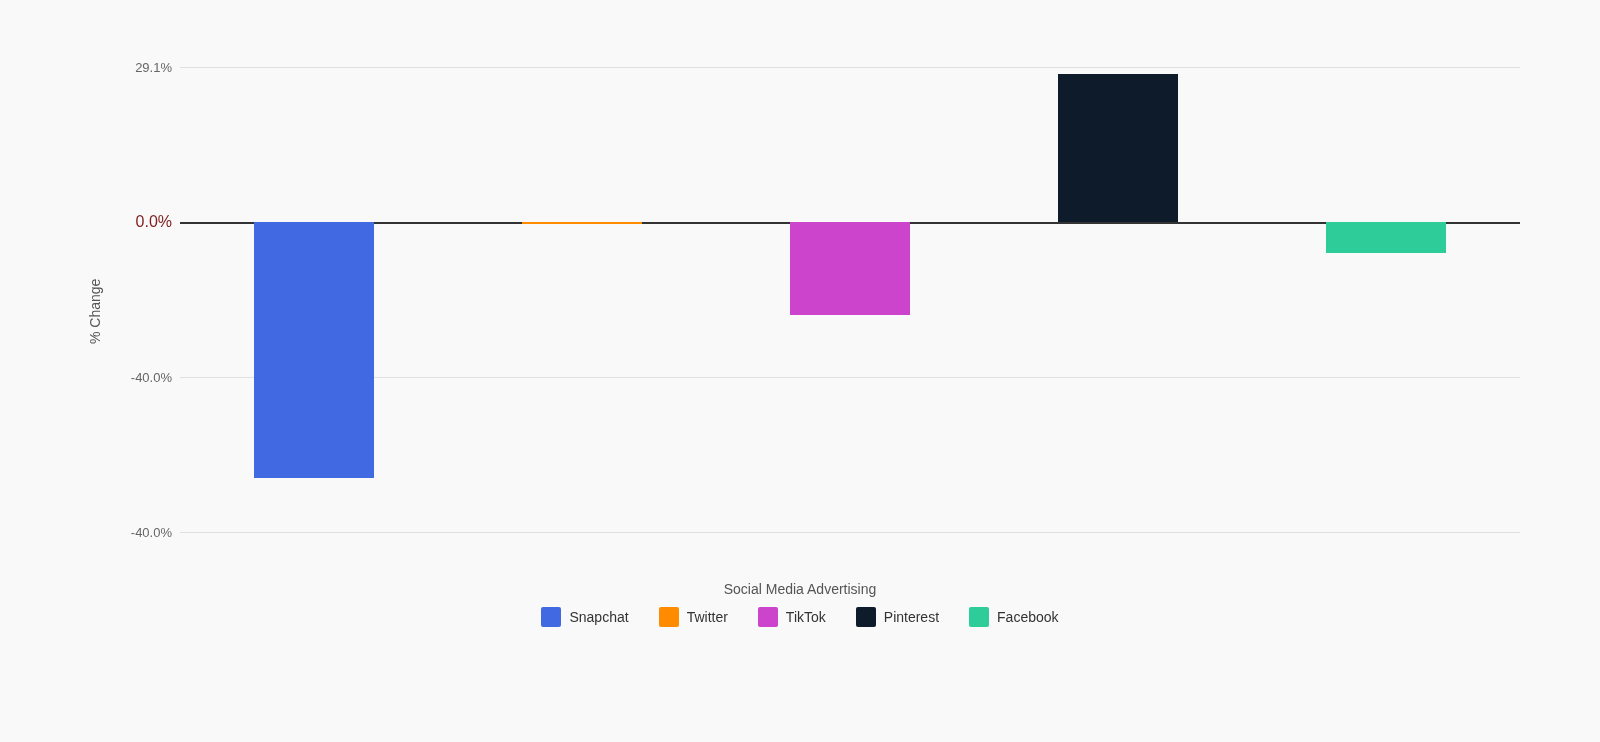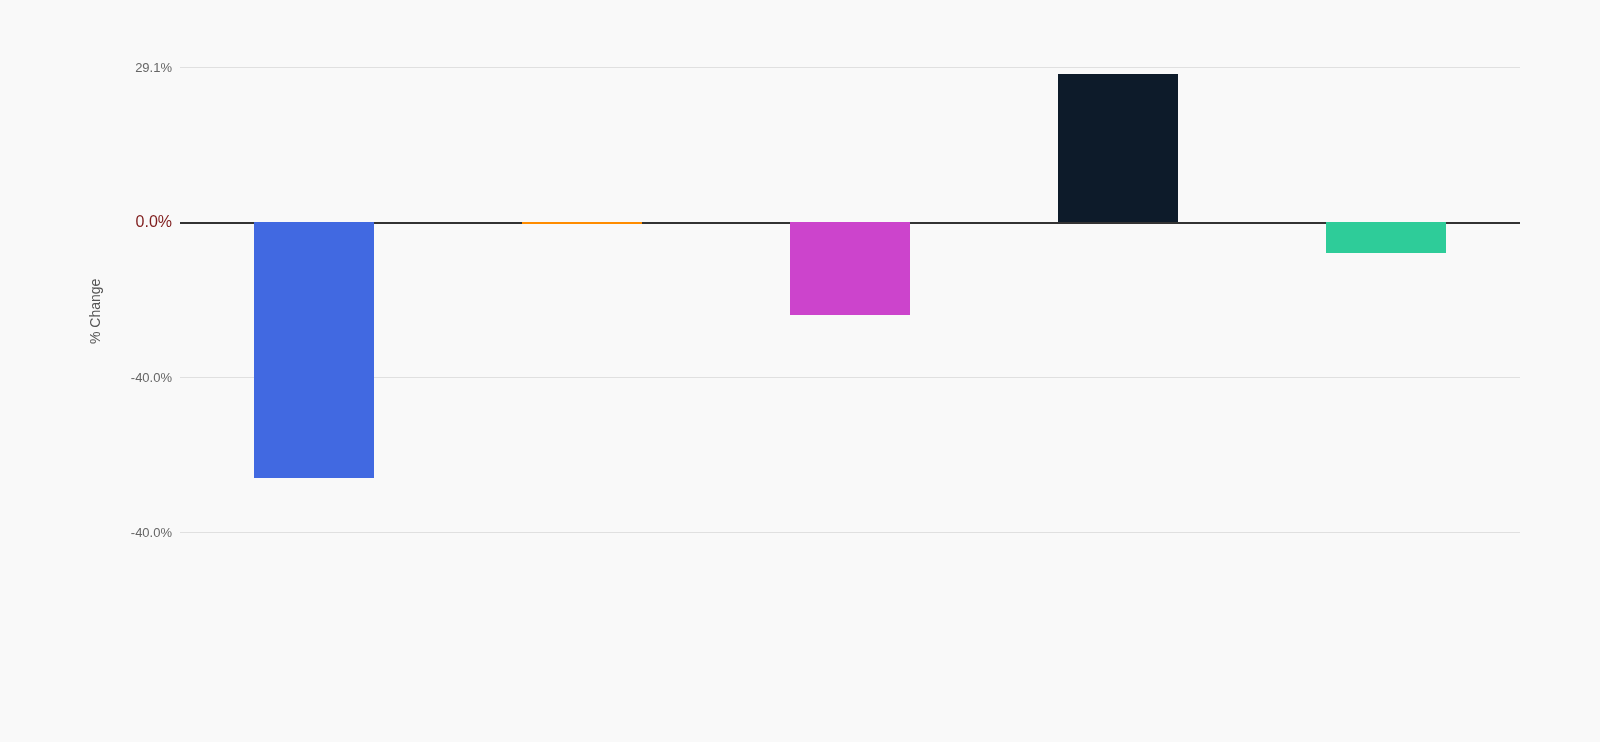--- a/index.html
+++ b/index.html
@@ -116,14 +116,38 @@
           <div style="position: absolute; left: 74px; width: 120px; top: 32.8358%; height: 49.2537%; background: rgb(65, 105, 225);"></div>
           <div style="position: absolute; left: 342px; width: 120px; top: 32.8358%; height: 0.447761%; background: rgb(255, 140, 0);"></div>
           <div style="position: absolute; left: 610px; width: 120px; top: 32.8358%; height: 17.9104%; background: rgb(204, 68, 204);"></div>
           <div style="position: absolute; left: 878px; width: 120px; top: 4.47761%; height: 28.3582%; background: rgb(13, 27, 42);"></div>
           <div style="position: absolute; left: 1146px; width: 120px; top: 32.8358%; height: 5.97015%; background: rgb(46, 204, 153);"></div>
         </div>
     </div>
   </div>
 
   <div class="chart-bottom">
+    <div class="x-axis-label">Social Media Advertising</div>
+    <div class="legend">
+
+    <div class="legend-item">
+          <div class="legend-swatch" style="background: rgb(65, 105, 225);"></div>
+          <span>Snapchat</span>
+        </div>
+        <div class="legend-item">
+          <div class="legend-swatch" style="background: rgb(255, 140, 0);"></div>
+          <span>Twitter</span>
+        </div>
+        <div class="legend-item">
+          <div class="legend-swatch" style="background: rgb(204, 68, 204);"></div>
+          <span>TikTok</span>
+        </div>
+        <div class="legend-item">
+          <div class="legend-swatch" style="background: rgb(13, 27, 42);"></div>
+          <span>Pinterest</span>
+        </div>
+        <div class="legend-item">
+          <div class="legend-swatch" style="background: rgb(46, 204, 153);"></div>
+          <span>Facebook</span>
+        </div>
+      </div>
   </div>
 </div>
 
 </body></html>

